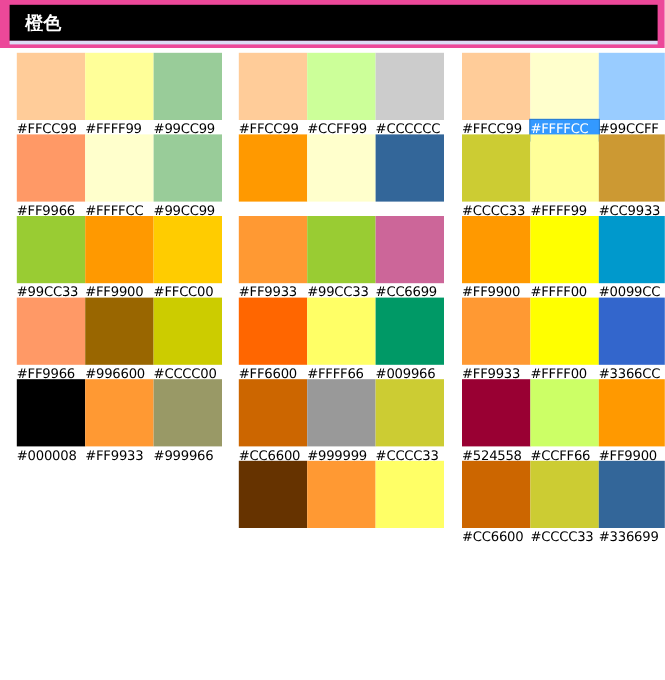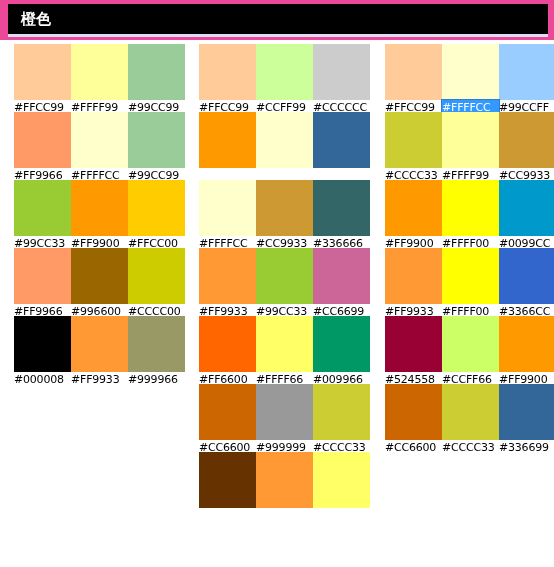--- a/index.html
+++ b/index.html
@@ -166,24 +166,20 @@
       </div>
       <div class="group group-2">
         <div class="row">
           <div class="swatches"><div class="swatch" title="#FFCC99" style="background: rgb(255, 204, 153);"></div><div class="swatch" title="#CCFF99" style="background: rgb(204, 255, 153);"></div><div class="swatch" title="#CCCCCC" style="background: rgb(204, 204, 204);"></div></div>
           <div class="labels"><div class="label">#FFCC99</div><div class="label">#CCFF99</div><div class="label">#CCCCCC</div></div>
         </div>
         <div class="row">
           <div class="swatches"><div class="swatch" title="#FF9900" style="background: rgb(255, 153, 0);"></div><div class="swatch" title="#FFFFCC" style="background: rgb(255, 255, 204);"></div><div class="swatch" title="#336699" style="background: rgb(51, 102, 153);"></div></div>
         </div>
         <div class="row">
-          <div class="swatches"><div class="swatch" title="#FFFFCC" style="background: rgb(255, 255, 204);"></div><div class="swatch" title="#CC9933" style="background: rgb(204, 153, 51);"></div><div class="swatch" title="#336666" style="background: rgb(51, 102, 102);"></div></div>
-          <div class="labels"><div class="label">#FFFFCC</div><div class="label">#CC9933</div><div class="label">#336666</div></div>
-        </div>
-        <div class="row">
           <div class="swatches"><div class="swatch" title="#FF9933" style="background: rgb(255, 153, 51);"></div><div class="swatch" title="#99CC33" style="background: rgb(153, 204, 51);"></div><div class="swatch" title="#CC6699" style="background: rgb(204, 102, 153);"></div></div>
           <div class="labels"><div class="label">#FF9933</div><div class="label">#99CC33</div><div class="label">#CC6699</div></div>
         </div>
         <div class="row">
           <div class="swatches"><div class="swatch" title="#FF6600" style="background: rgb(255, 102, 0);"></div><div class="swatch" title="#FFFF66" style="background: rgb(255, 255, 102);"></div><div class="swatch" title="#009966" style="background: rgb(0, 153, 102);"></div></div>
           <div class="labels"><div class="label">#FF6600</div><div class="label">#FFFF66</div><div class="label">#009966</div></div>
         </div>
         <div class="row">
           <div class="swatches"><div class="swatch" title="#CC6600" style="background: rgb(204, 102, 0);"></div><div class="swatch" title="#999999" style="background: rgb(153, 153, 153);"></div><div class="swatch" title="#CCCC33" style="background: rgb(204, 204, 51);"></div></div>
           <div class="labels"><div class="label">#CC6600</div><div class="label">#999999</div><div class="label">#CCCC33</div></div>

